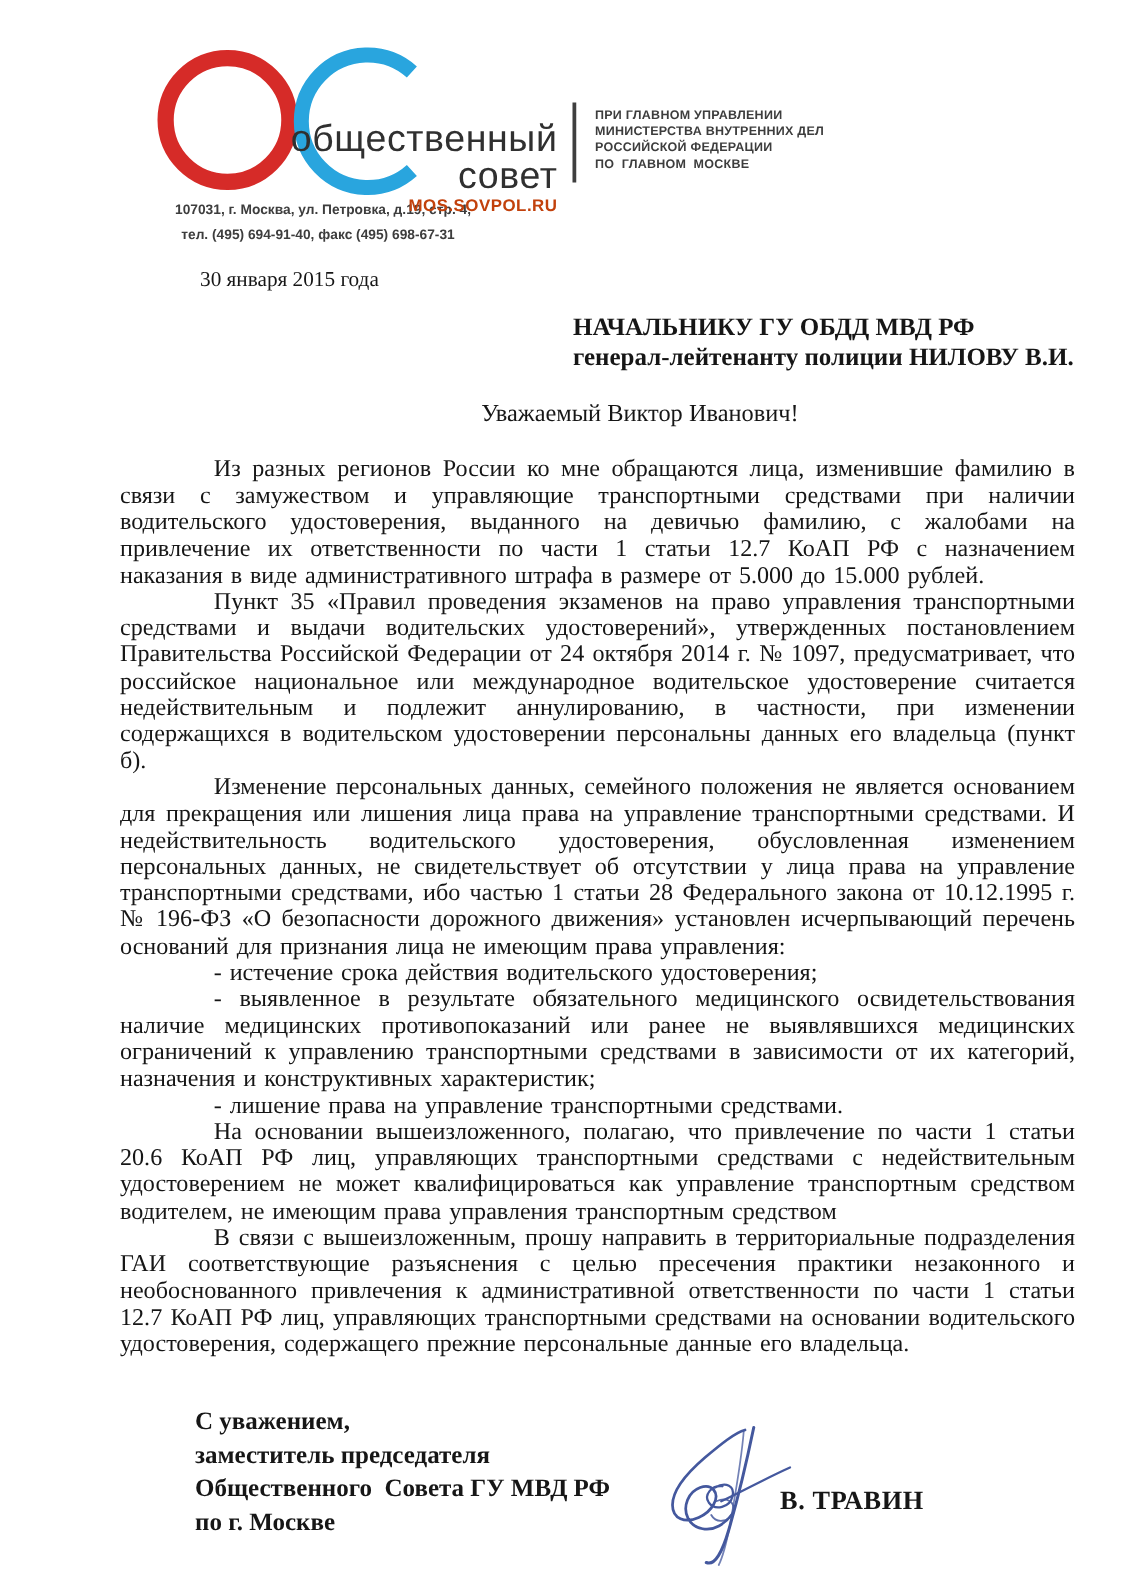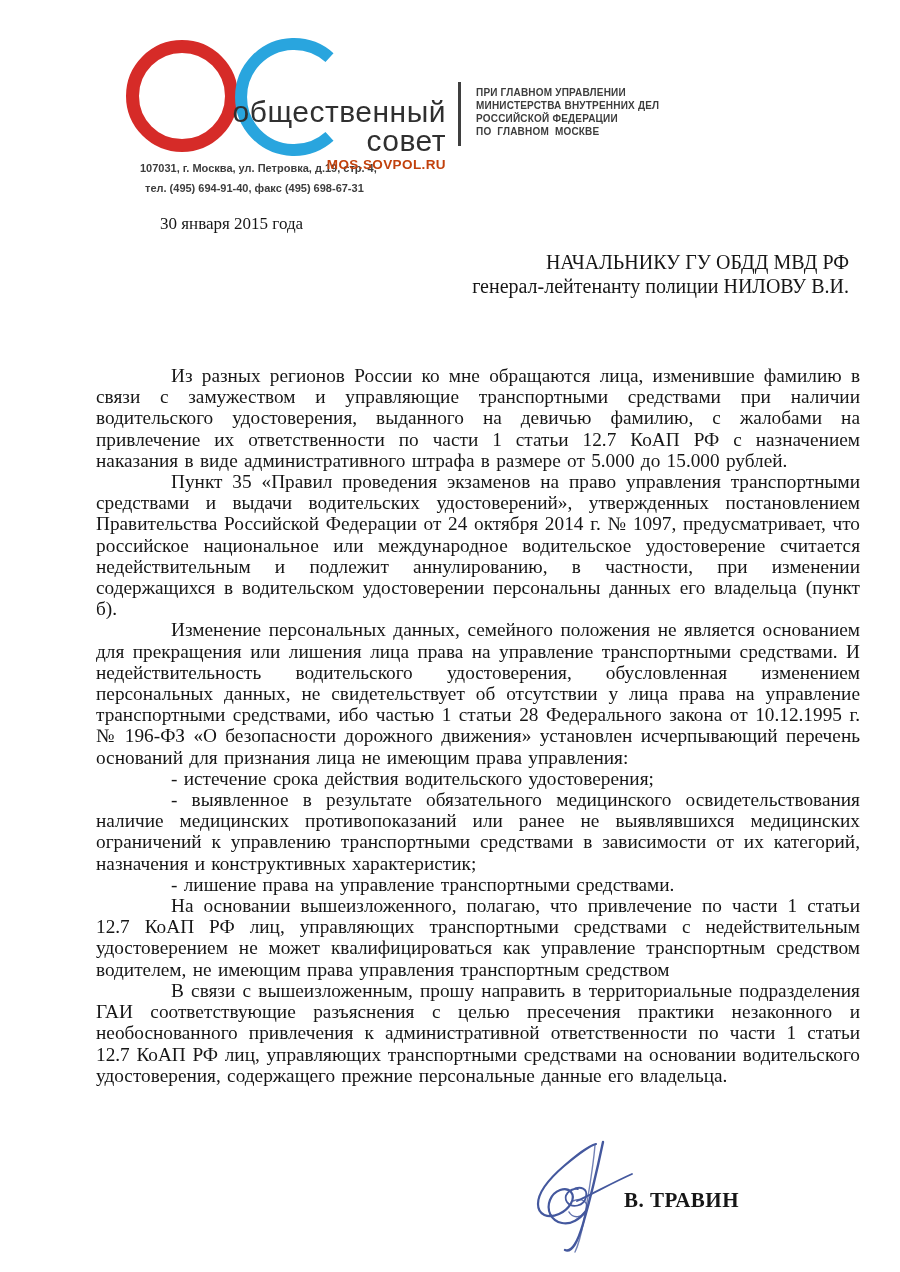--- a/index.html
+++ b/index.html
@@ -54,22 +54,22 @@
     font-weight:700;font-size:11px;line-height:20px;color:#3d3d3d;
   }
   .address .a2{padding-left:5px;}
 
   
   .date{
     position:absolute;left:160px;top:214px;
     font-size:17px;
   }
   .addressee{
-    position:absolute;right:51px;top:251px;
-    text-align:right;font-weight:400;font-size:20px;line-height:23.5px;
+    position:absolute;right:41px;top:251px;
+    text-align:left;font-weight:700;font-size:20px;line-height:23.5px;
   }
   .salutation{
     position:absolute;left:84px;top:321px;width:764px;
     box-sizing:border-box;padding-left:92px;
     text-align:center;font-size:19.5px;
   }
   .body-text{
     position:absolute;left:96px;top:365px;width:764px;
   }
   .body-text p{
@@ -122,32 +122,39 @@
     <div class="a2">тел. (495) 694-91-40, факс (495) 698-67-31</div>
   </div>
 
   <div class="date">30 января 2015 года</div>
 
   <div class="addressee">
     <div>НАЧАЛЬНИКУ ГУ ОБДД МВД РФ</div>
     <div>генерал-лейтенанту полиции НИЛОВУ В.И.</div>
   </div>
 
+  <div class="salutation">Уважаемый Виктор Иванович!</div>
 
   <div class="body-text">
     <p>Из разных регионов России ко мне обращаются лица, изменившие фамилию в связи с замужеством и управляющие транспортными средствами при наличии водительского удостоверения, выданного на девичью фамилию, с жалобами на привлечение их ответственности по части 1 статьи 12.7 КоАП РФ с назначением наказания в виде административного штрафа в размере от 5.000 до 15.000 рублей.</p>
     <p>Пункт 35 «Правил проведения экзаменов на право управления транспортными средствами и выдачи водительских удостоверений», утвержденных постановлением Правительства Российской Федерации от 24 октября 2014 г. № 1097, предусматривает, что российское национальное или международное водительское удостоверение считается недействительным и подлежит аннулированию, в частности, при изменении содержащихся в водительском удостоверении персональны данных его владельца (пункт б).</p>
     <p>Изменение персональных данных, семейного положения не является основанием для прекращения или лишения лица права на управление транспортными средствами. И недействительность водительского удостоверения, обусловленная изменением персональных данных, не свидетельствует об отсутствии у лица права на управление транспортными средствами, ибо частью 1 статьи 28 Федерального закона от 10.12.1995 г. № 196-ФЗ «О безопасности дорожного движения» установлен исчерпывающий перечень оснований для признания лица не имеющим права управления:</p>
     <p>- истечение срока действия водительского удостоверения;</p>
     <p>- выявленное в результате обязательного медицинского освидетельствования наличие медицинских противопоказаний или ранее не выявлявшихся медицинских ограничений к управлению транспортными средствами в зависимости от их категорий, назначения и конструктивных характеристик;</p>
     <p>- лишение права на управление транспортными средствами.</p>
-    <p>На основании вышеизложенного, полагаю, что привлечение по части 1 статьи 12.7 КоАП РФ лиц, управляющих транспортными средствами с недействительным удостоверением не может квалифицироваться как управление транспортным средством водителем, не имеющим права управления транспортным средством</p>
+    <p>На основании вышеизложенного, полагаю, что привлечение по части 1 статьи 20.6 КоАП РФ лиц, управляющих транспортными средствами с недействительным удостоверением не может квалифицироваться как управление транспортным средством водителем, не имеющим права управления транспортным средством</p>
     <p>В связи с вышеизложенным, прошу направить в территориальные подразделения ГАИ соответствующие разъяснения с целью пресечения практики незаконного и необоснованного привлечения к административной ответственности по части 1 статьи 12.7 КоАП РФ лиц, управляющих транспортными средствами на основании водительского удостоверения, содержащего прежние персональные данные его владельца.</p>
   </div>
 
+  <div class="closing">
+    <div>С уважением,</div>
+    <div>заместитель председателя</div>
+    <div>Общественного  Совета ГУ МВД РФ</div>
+    <div>по г. Москве</div>
+  </div>
 
   <svg class="signature-svg" viewBox="0 0 160 150">
     <g fill="none" stroke="#44589e" stroke-linecap="round" stroke-linejoin="round">
       <path d="M 104 22 C 96 24 84 34 72 44 C 58 56 46 70 46 82 C 46 93 56 97 67 92 C 78 87 84 76 79 70 C 74 64 62 68 58 78 C 54 88 59 99 70 101 C 79 103 88 97 94 89" stroke-width="2.2"></path>
       <path d="M 111 20 C 106 44 98 78 91 102 C 86 119 80 131 73 128" stroke-width="2.4"></path>
       <path d="M 103 23 C 101 48 96 74 92 98 C 89 113 86 124 83 130" stroke-width="1.4" opacity="0.75"></path>
       <path d="M 140 52 C 122 60 102 71 85 79" stroke-width="1.8"></path>
       <path d="M 80 68 C 89 63 96 67 94 75 C 92 84 80 87 75 80 C 71 74 77 66 86 67" stroke-width="1.8"></path>
       <path d="M 81 79 C 90 75 97 80 94 88 C 91 96 81 97 77 90" stroke-width="1.5" opacity="0.85"></path>
     </g>

